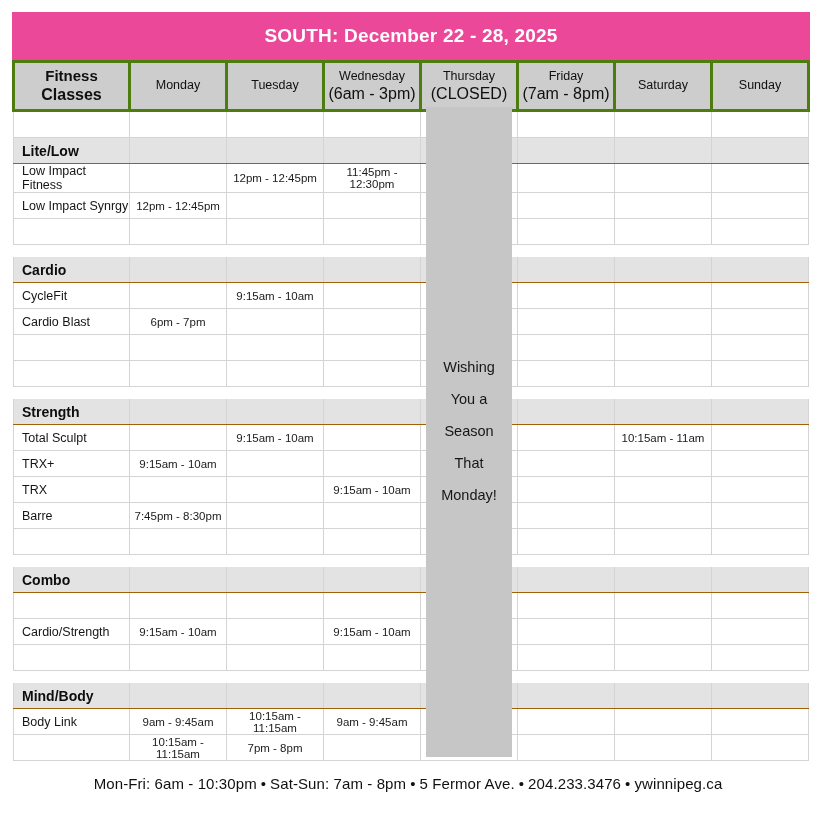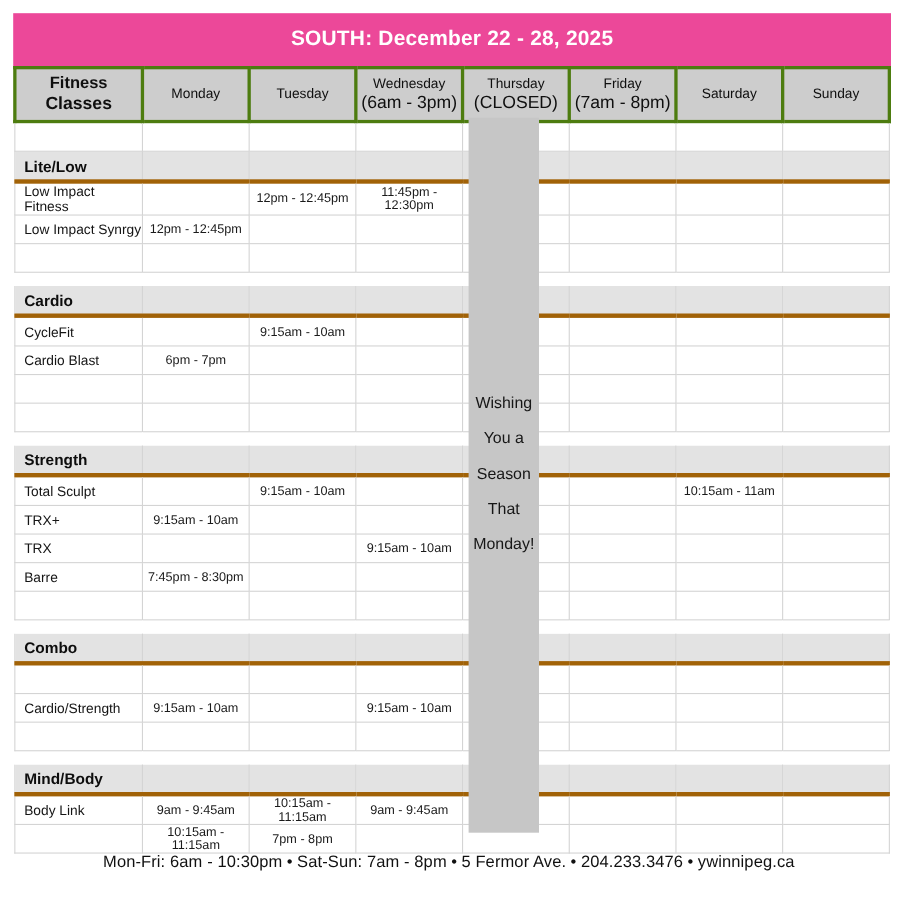--- a/index.html
+++ b/index.html
@@ -98,21 +98,21 @@
     padding-left: 8px;
     font-size: 12.5px;
     color: #151515;
   }
 
   
   tr.section td {
     background: #e3e3e3;
     height: 25px;
     border-top: 1px solid #d0d0d0;
-    border-bottom: 4px solid #a16207;
+    border-bottom: 1px solid #a16207;
   }
   tr.section td.name {
     text-align: left;
     padding-left: 8px;
     font-size: 14px;
     font-weight: bold;
     color: #0d0d0d;
   }
 
   
@@ -123,21 +123,21 @@
     border-right: 1px solid #ffffff;
     border-top: 1px solid #ffffff;
     border-bottom: 1px solid #ffffff;
   }
 
   
   .closed-panel {
     position: absolute;
     left: 426px;
     top: 107px;
-    width: 64px;
+    width: 86px;
     height: 650px;
     background: #c6c6c6;
     display: flex;
     flex-direction: column;
     align-items: center;
     justify-content: center;
     text-align: center;
     z-index: 5;
     pointer-events: none;
   }

